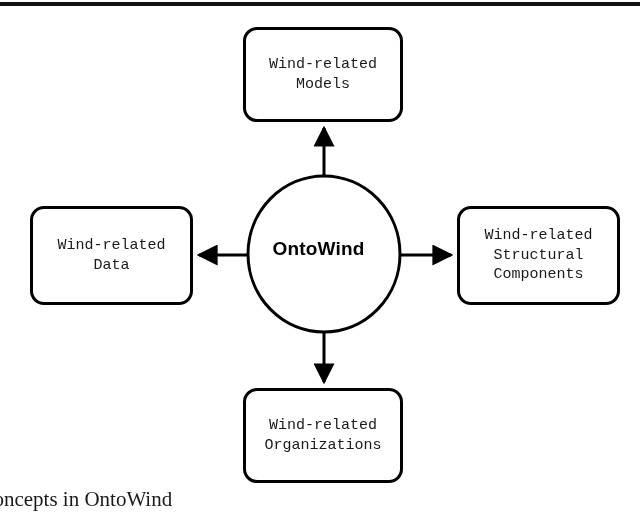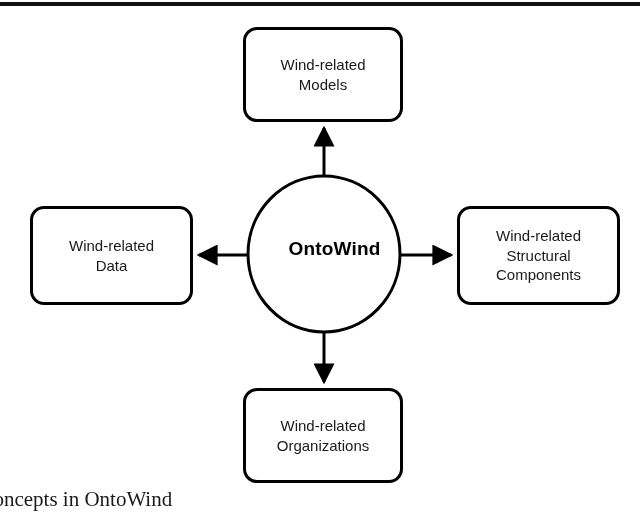--- a/index.html
+++ b/index.html
@@ -48,38 +48,38 @@
     justify-content: center;
     text-align: center;
     line-height: 1.3;
     font-size: 15px;
     color: #1a1a1a;
   }
 
   .node-box .node-label-lines {
     display: block;
     white-space: pre-line;
+    font-family: Liberation Mono, monospace;
   }
 
   .node-top    { left: 243px; top: 27px;  width: 160px; height: 95px; }
   .node-left   { left: 30px;  top: 206px; width: 163px; height: 99px; }
   .node-right  { left: 457px; top: 206px; width: 163px; height: 99px; }
   .node-bottom { left: 243px; top: 388px; width: 160px; height: 95px; }
 
   .hub-label {
     position: absolute;
     left: 247px;
     top: 238px;
     width: 143px;
     text-align: center;
     font-size: 19px;
     font-weight: bold;
     letter-spacing: 0.2px;
     color: #000000;
-    padding-left: 16px;
   }
 
   .caption {
     position: absolute;
     left: -48px;
     top: 487px;
     width: 640px;
     font-family: "Liberation Serif", serif;
     font-size: 21px;
     color: #1a1a1a;

